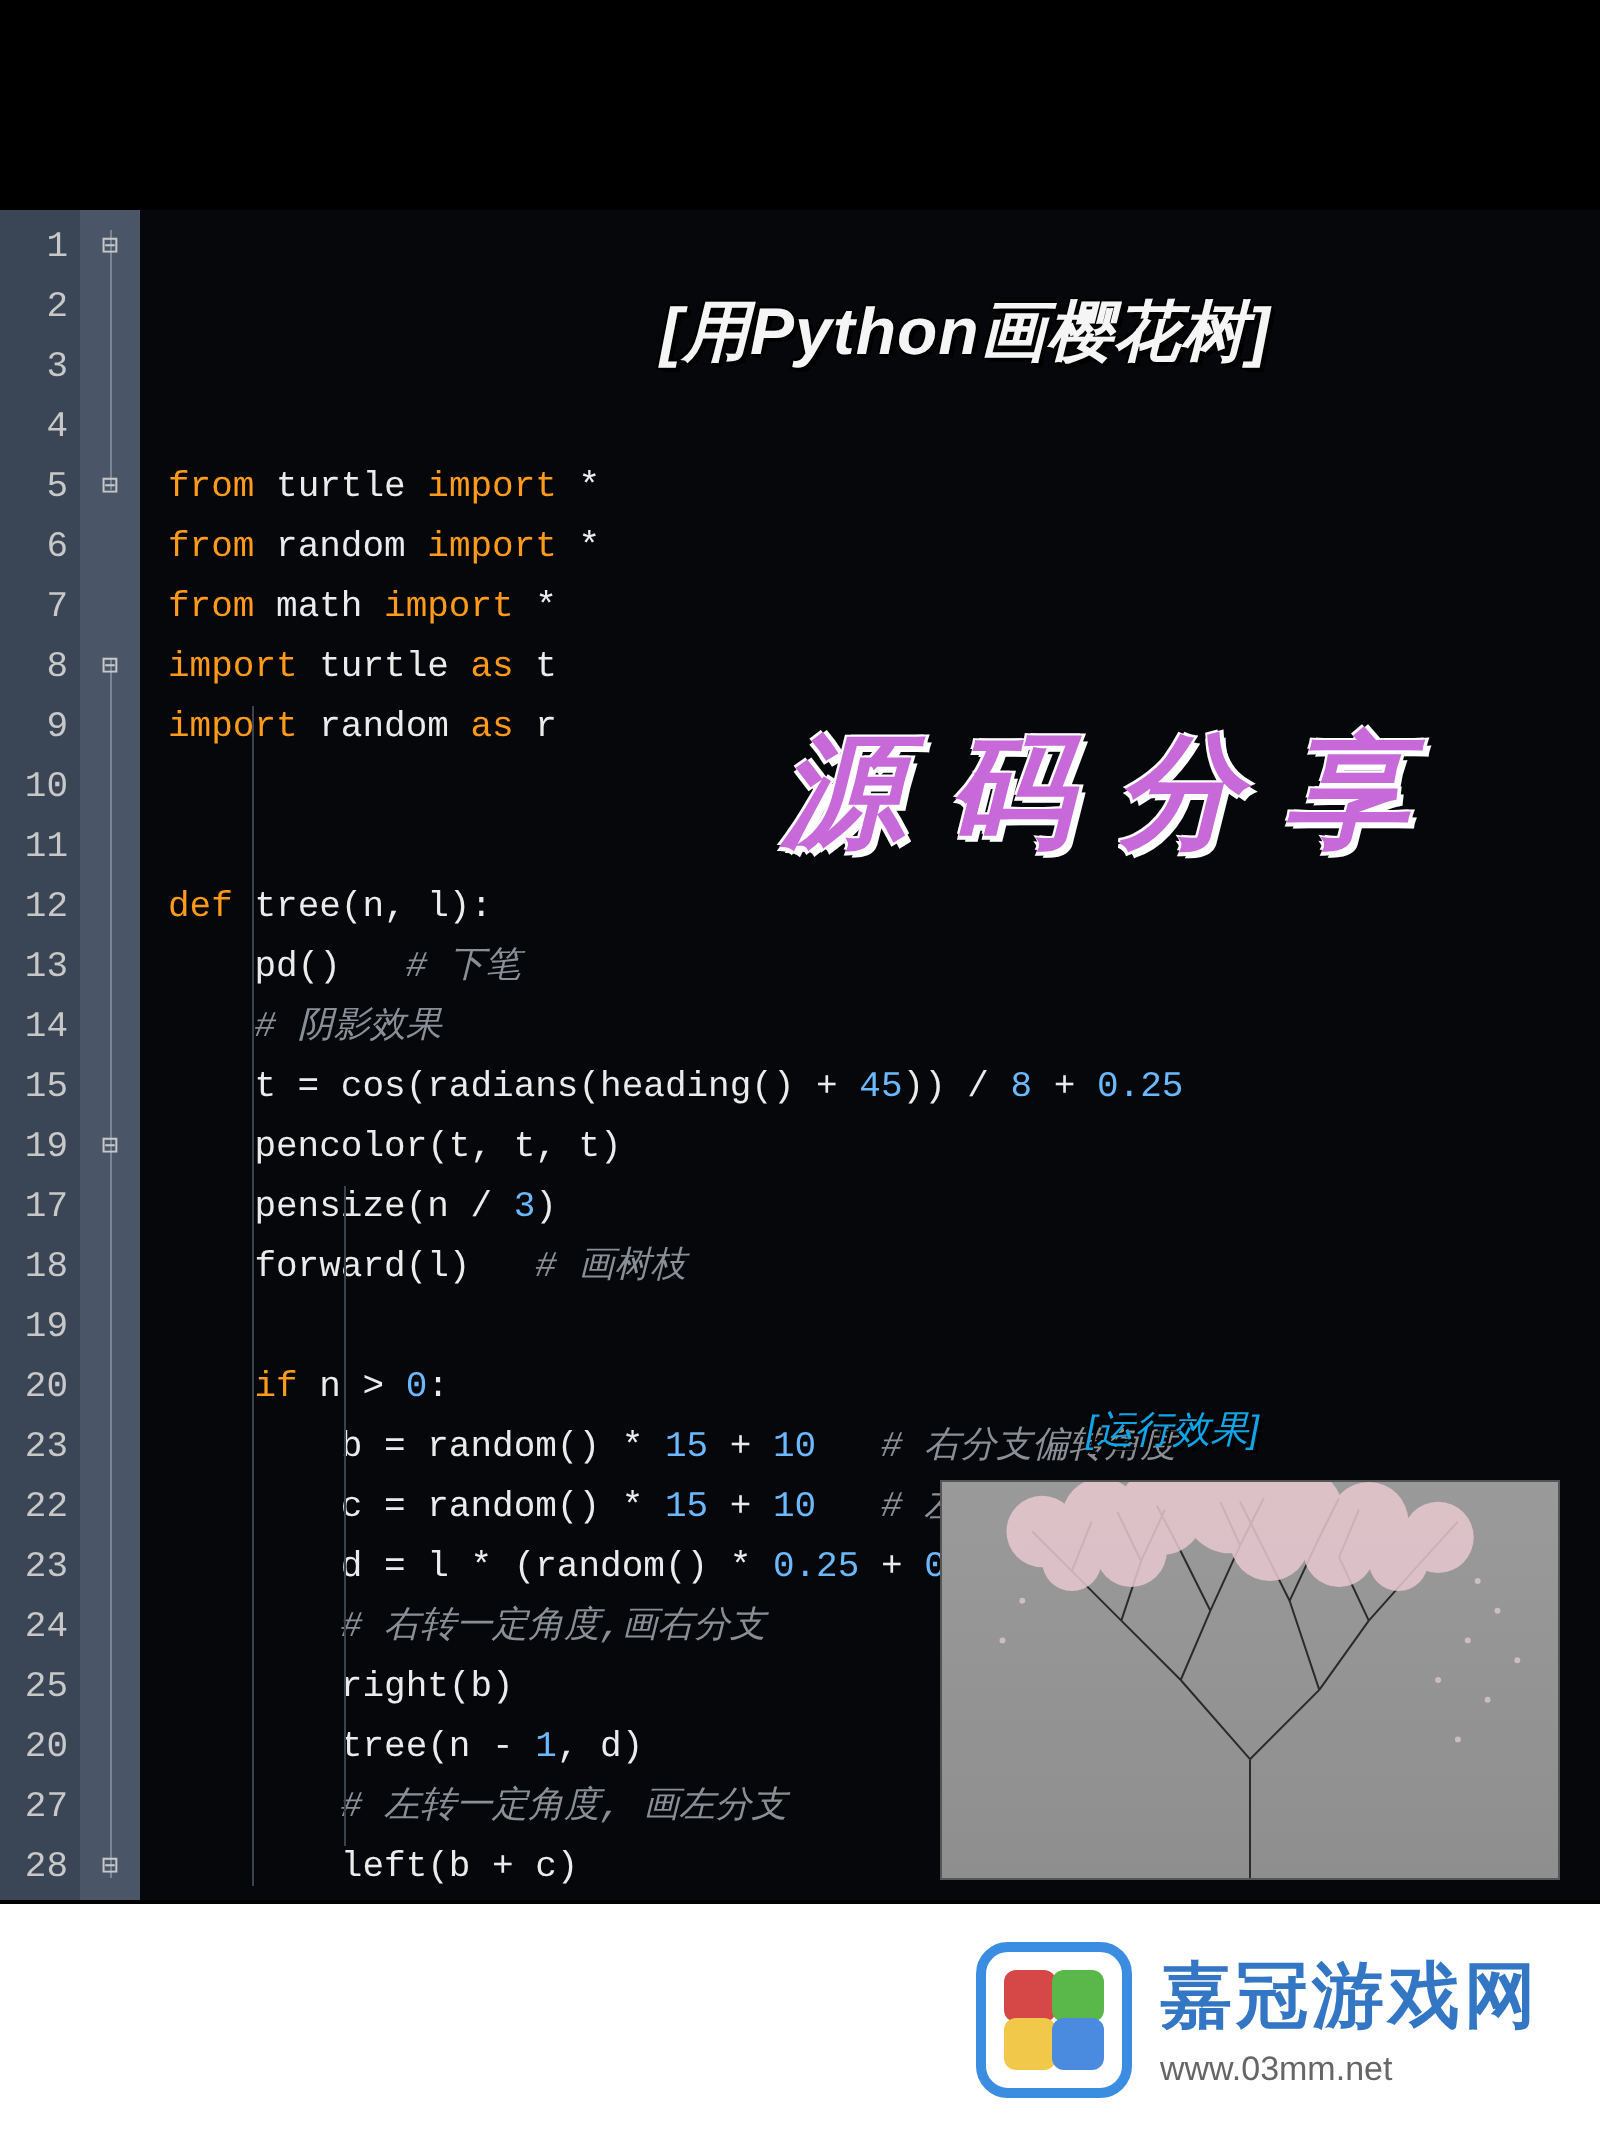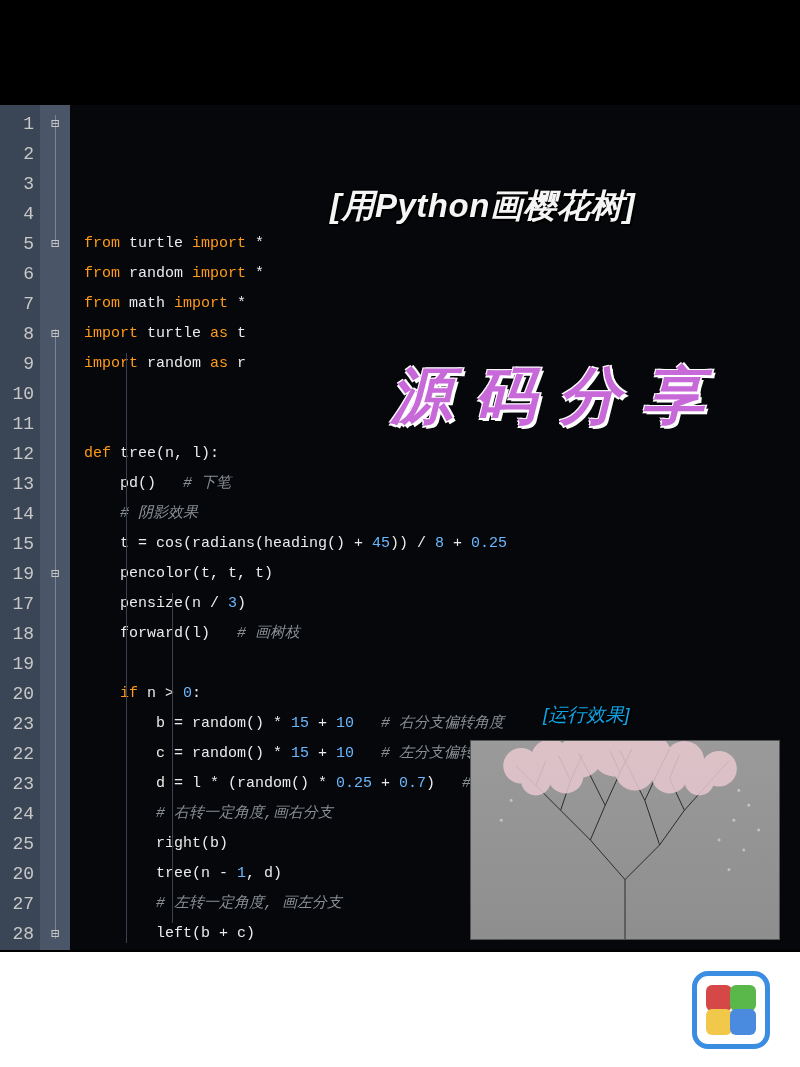--- a/index.html
+++ b/index.html
@@ -50,21 +50,21 @@
   .fold-line {
     position: absolute;
     left: 50%;
     width: 1px;
     background: #7a8698;
   }
   .code {
     flex: 1;
     padding-left: 14px;
     padding-top: 4px;
-    font-size: 15px;
+    font-size: 18px;
     line-height: 30px;
     white-space: pre;
     position: relative;
     color: #ebebeb;
     font-weight: 500;
   }
   .code .ln { display: block; height: 30px; }
   .kw { color: #ff9a1a; }
   .nm { color: #ebebeb; }
   .op { color: #ebebeb; }
@@ -80,21 +80,20 @@
     position: absolute;
     top: 144px;
     left: 330px;
     font-family: "Microsoft YaHei", sans-serif;
     font-size: 33px;
     font-weight: 800;
     font-style: italic;
     color: #f5f5f5;
     text-shadow: 2px 2px 0 #000, -1px -1px 0 #000, 1px -1px 0 #000, -1px 1px 0 #000;
     letter-spacing: 0.5px;
-    margin-top: 40px;
   }
   .share-overlay {
     position: absolute;
     top: 310px;
     left: 390px;
     font-family: "Microsoft YaHei", sans-serif;
     font-size: 62px;
     font-weight: 900;
     font-style: italic;
     color: #c869d9;
@@ -264,13 +263,17 @@
 
 <div class="footer">
   <div class="logo-box">
     <div class="logo-inner">
       <div class="sq sq1"></div>
         <div class="sq sq2"></div>
       <div class="sq sq3"></div>
         <div class="sq sq4"></div>
     </div>
   </div>
+  <div class="brand-text">
+    <div class="brand-cn">嘉冠游戏网</div>
+    <div class="brand-url">www.03mm.net</div>
+  </div>
 </div>
 
 </body></html>

